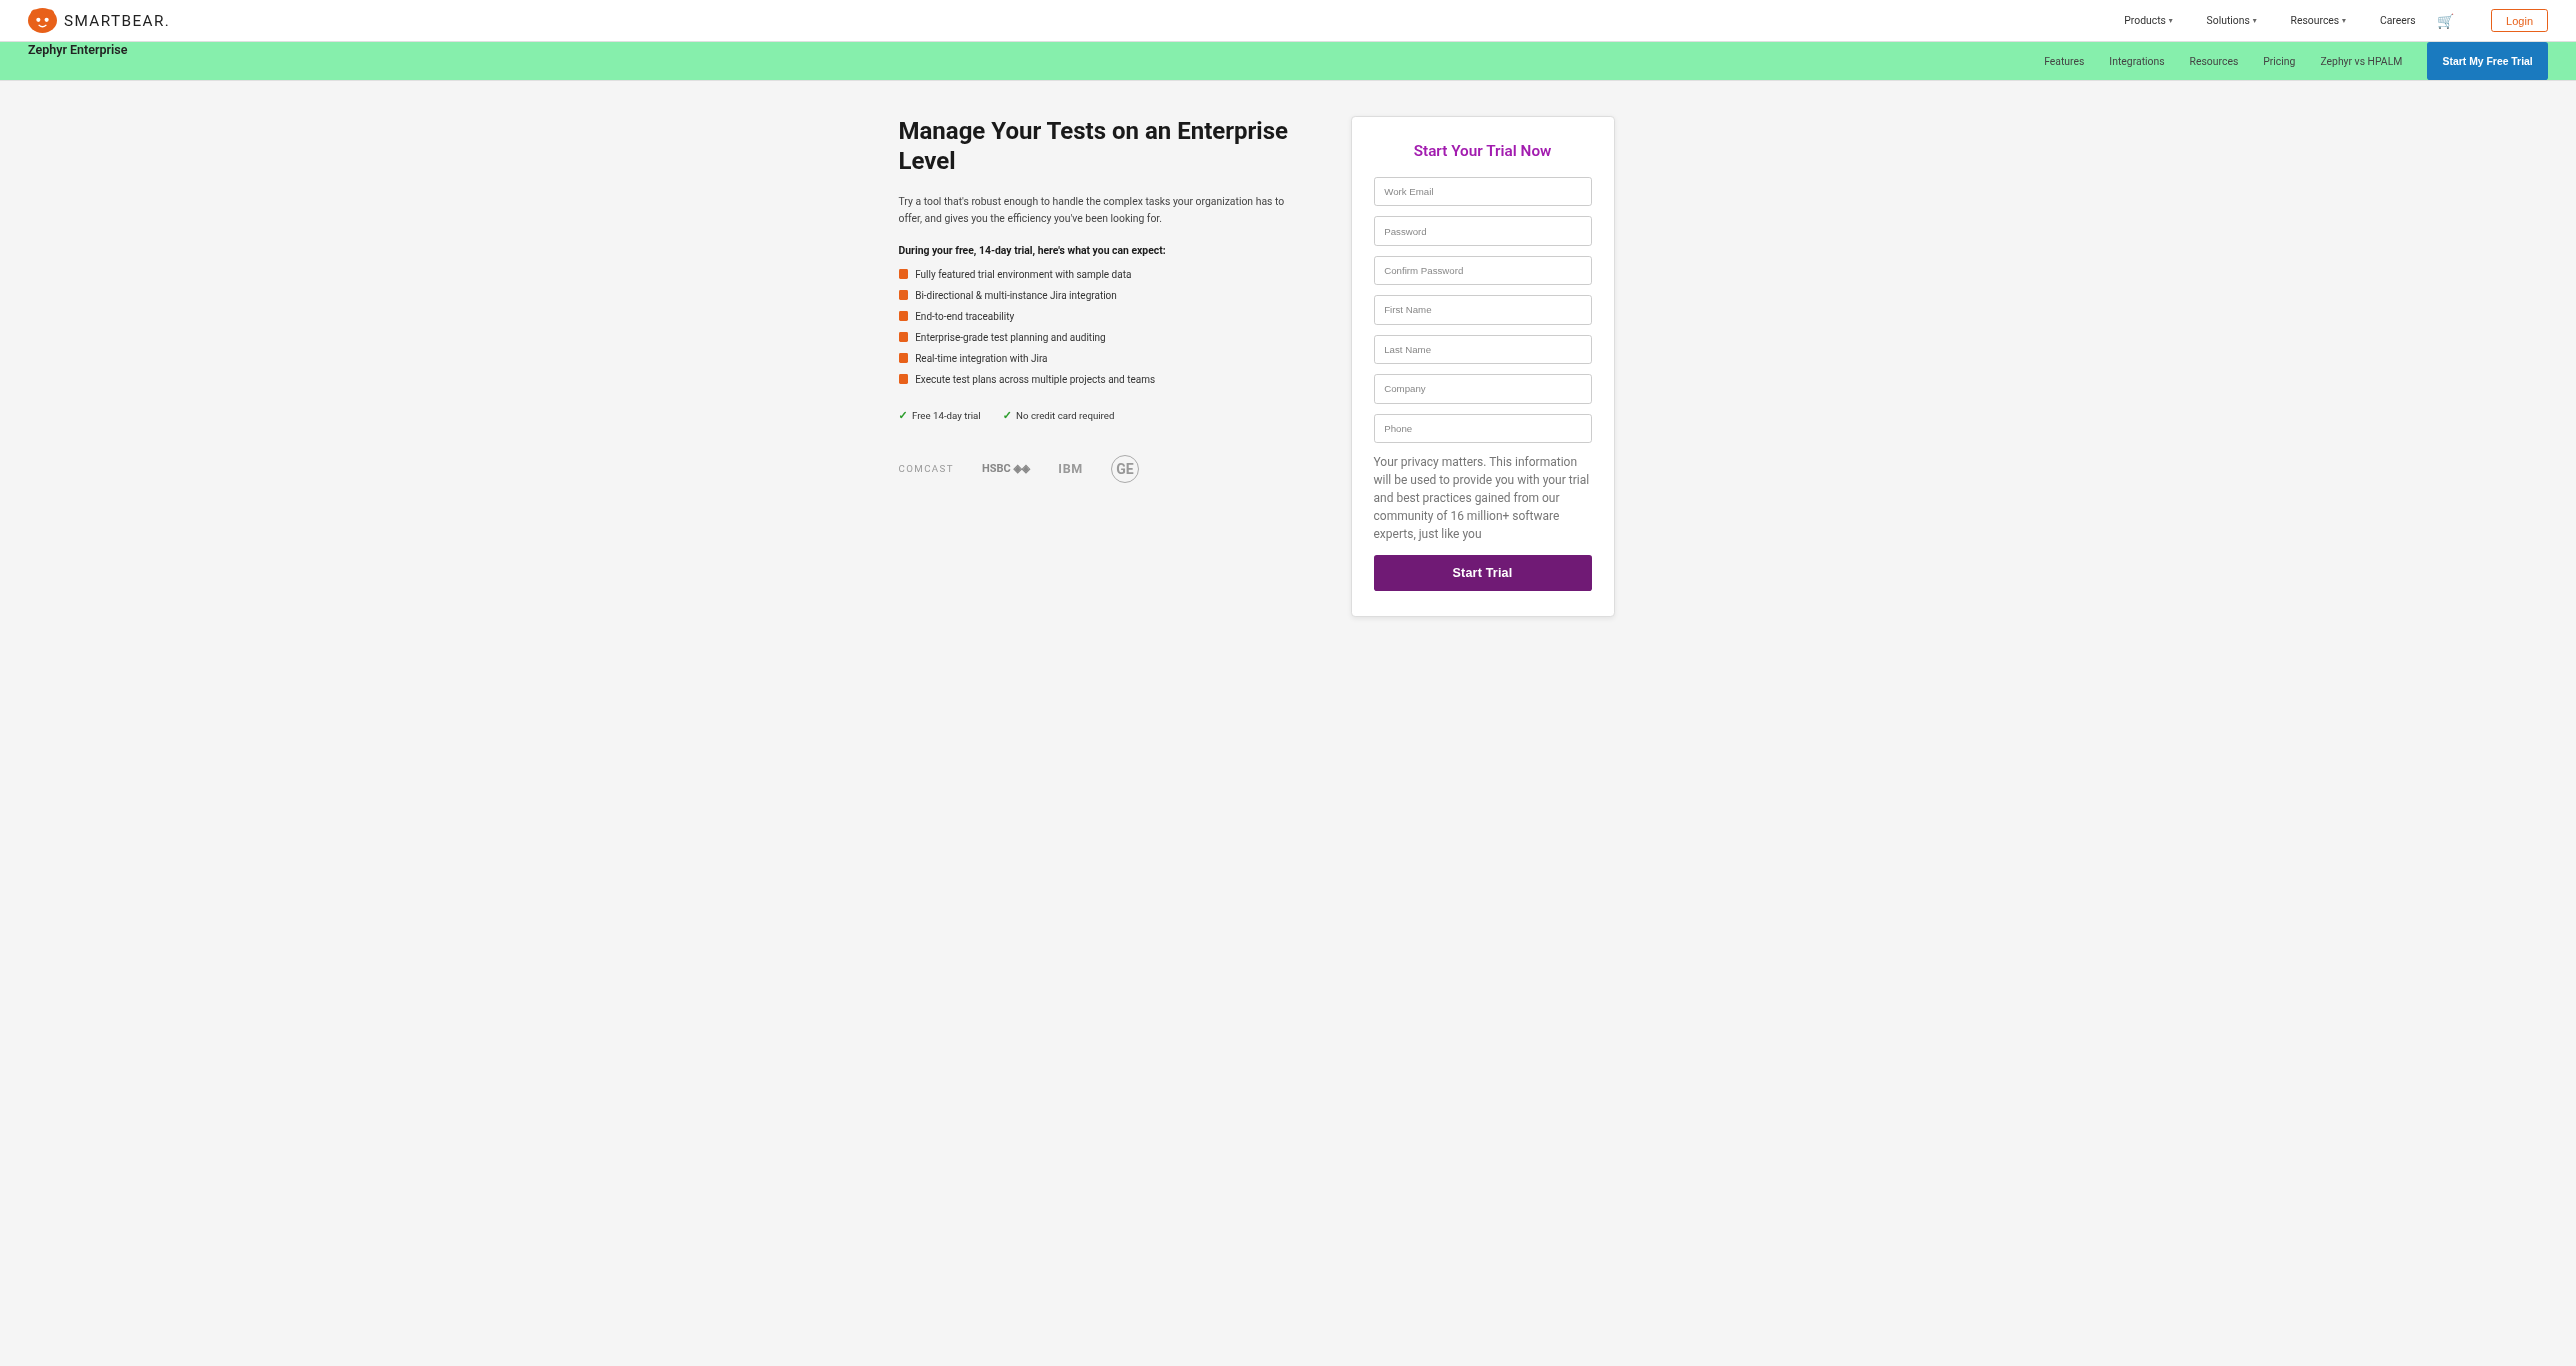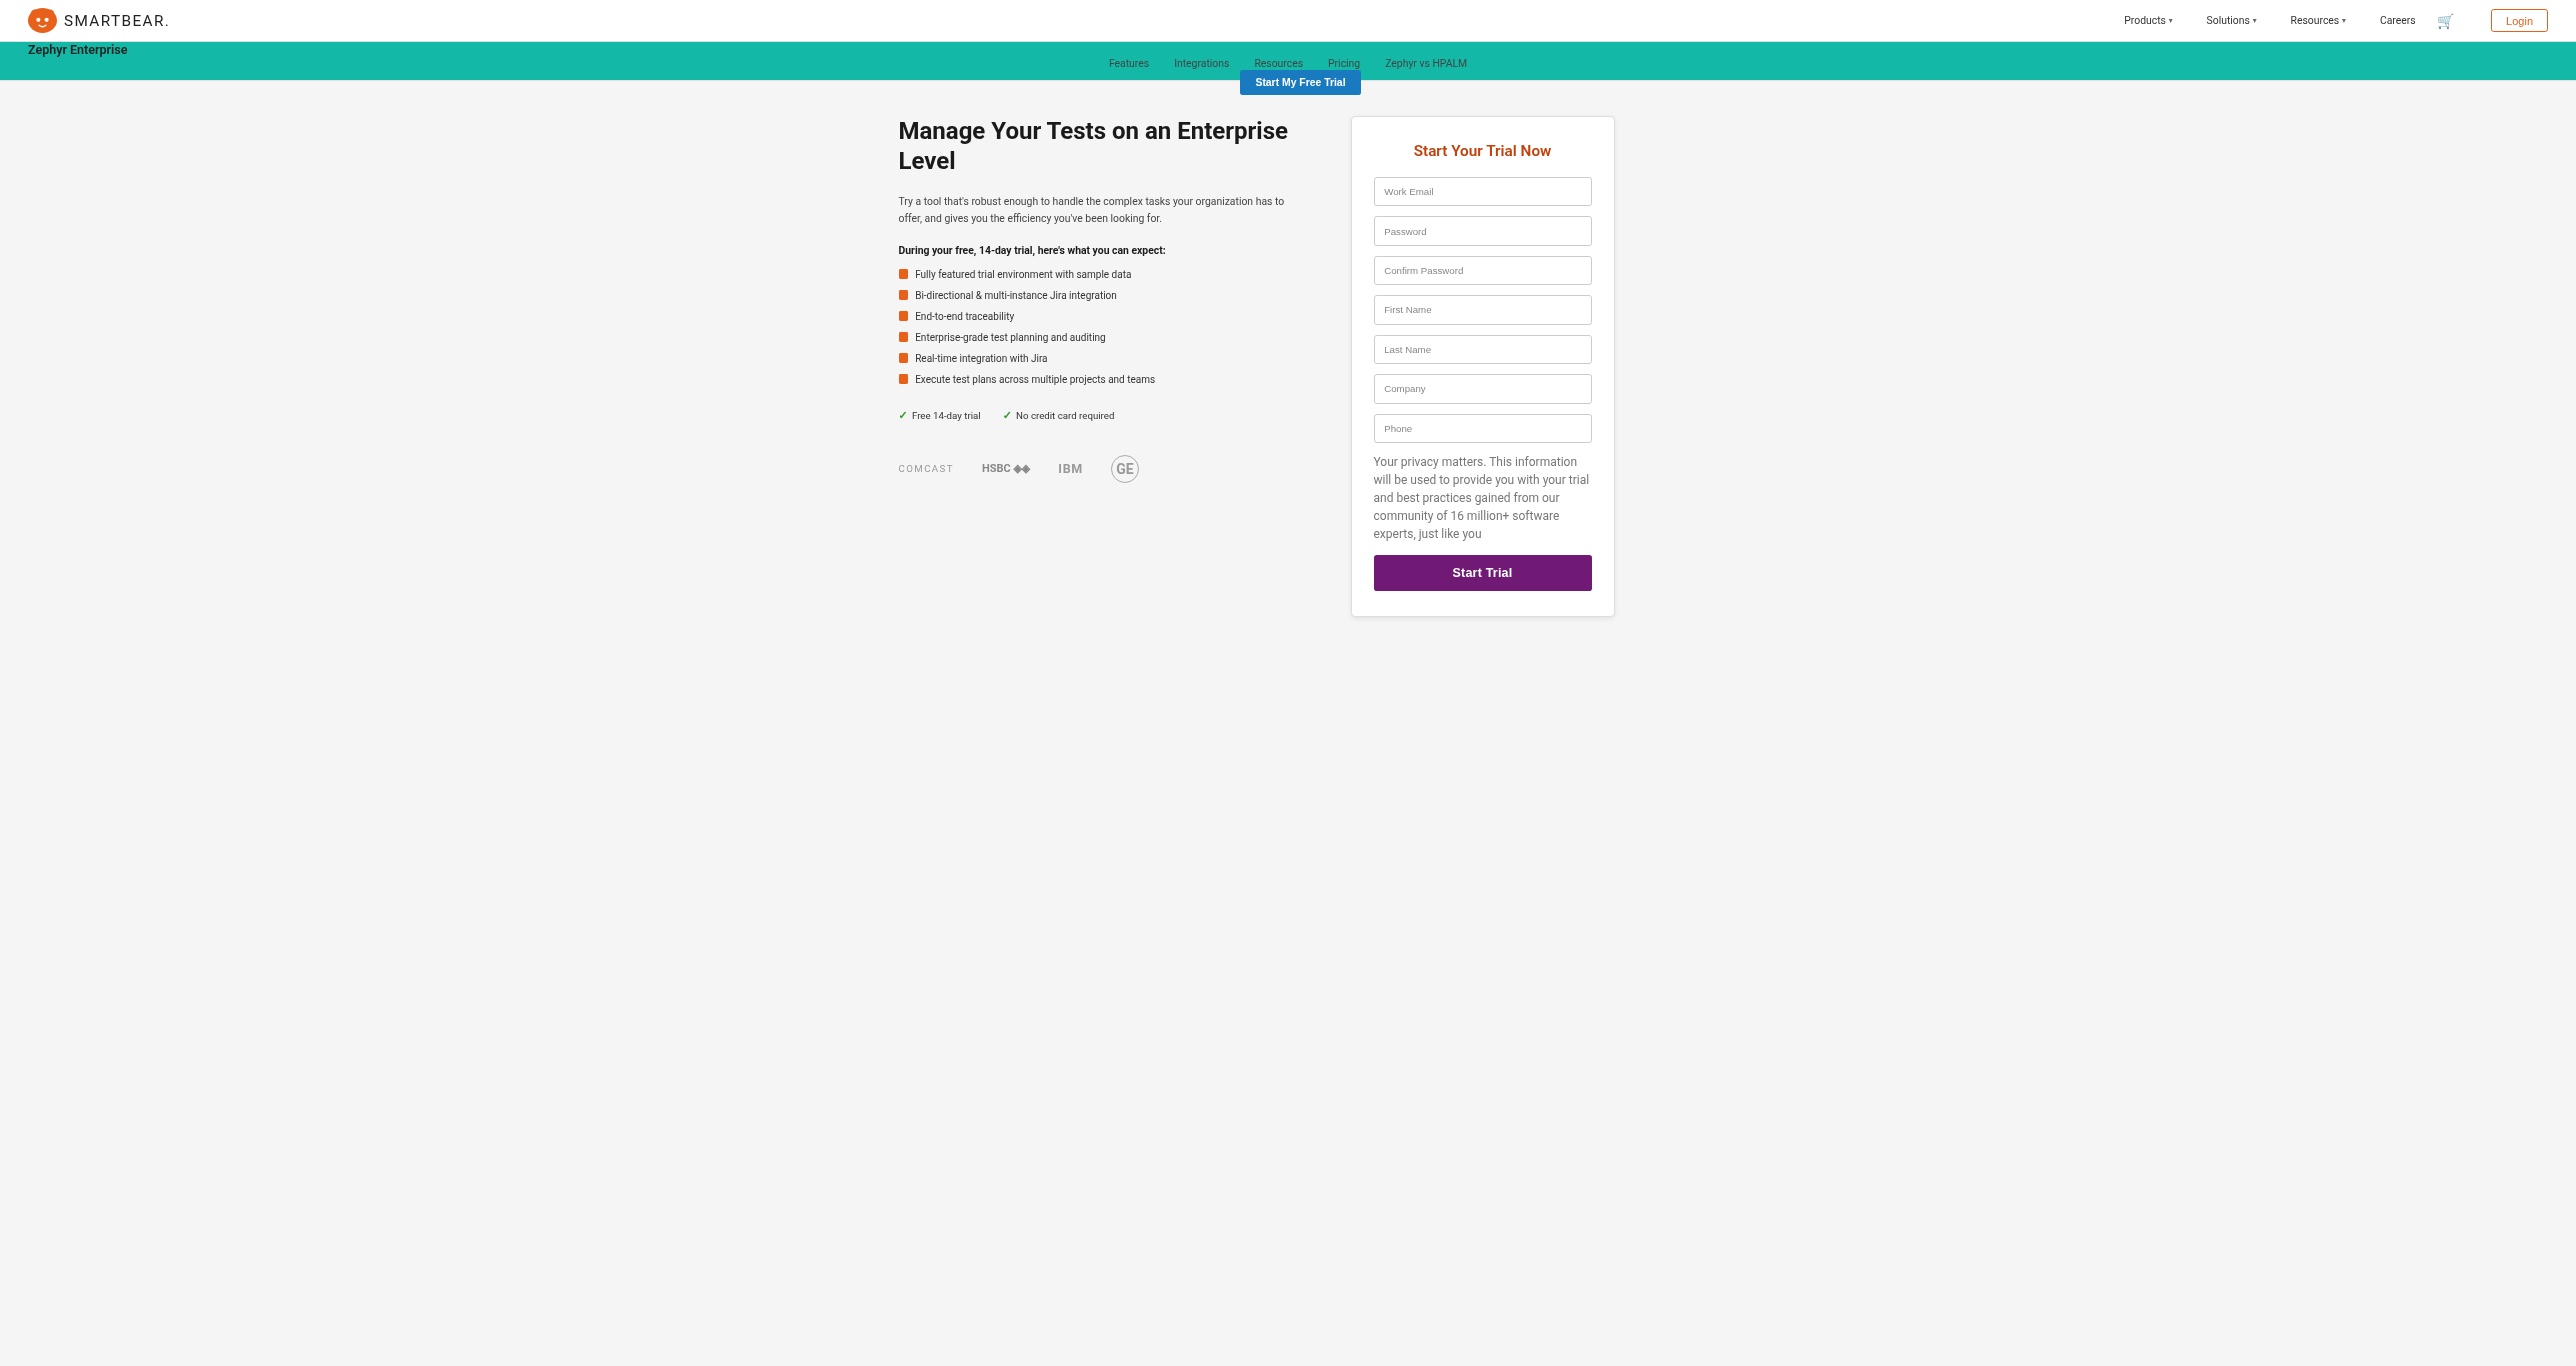--- a/index.html
+++ b/index.html
@@ -53,27 +53,25 @@
       color: #e8611a;
       padding: 4.2px 14px;
       border-radius: 2.8px;
       font-size: 11px;
       cursor: pointer;
       margin-left: 14px;
     }
 
     
     .sub-nav {
-      background: #14b8a6;
+      background: #86efac;
       border-bottom: 0.7px solid #e0e0e0;
       display: flex;
-      align-items: center;
       padding: 0 28px;
       height: 39px;
-      flex-direction: column;
     }
     .sub-nav-title {
       font-size: 12.5px;
       font-weight: 600;
       color: #222;
       margin-right: auto;
     }
     .sub-nav-links {
       display: flex;
       align-items: center;
@@ -198,21 +196,21 @@
       border-radius: 4.2px;
       padding: 25px 22px;
       width: 264px;
       flex-shrink: 0;
       box-shadow: 0 1.4px 5.6px rgba(0,0,0,0.07);
     }
     .form-card-title {
       text-align: center;
       font-size: 15.3px;
       font-weight: 600;
-      color: #c2410c;
+      color: #a21caf;
       margin-bottom: 16.7px;
     }
     .form-group {
       margin-bottom: 9.7px;
     }
     .form-input {
       width: 100%;
       padding: 8.4px 9.7px;
       border: 0.7px solid #ccc;
       border-radius: 2.8px;

